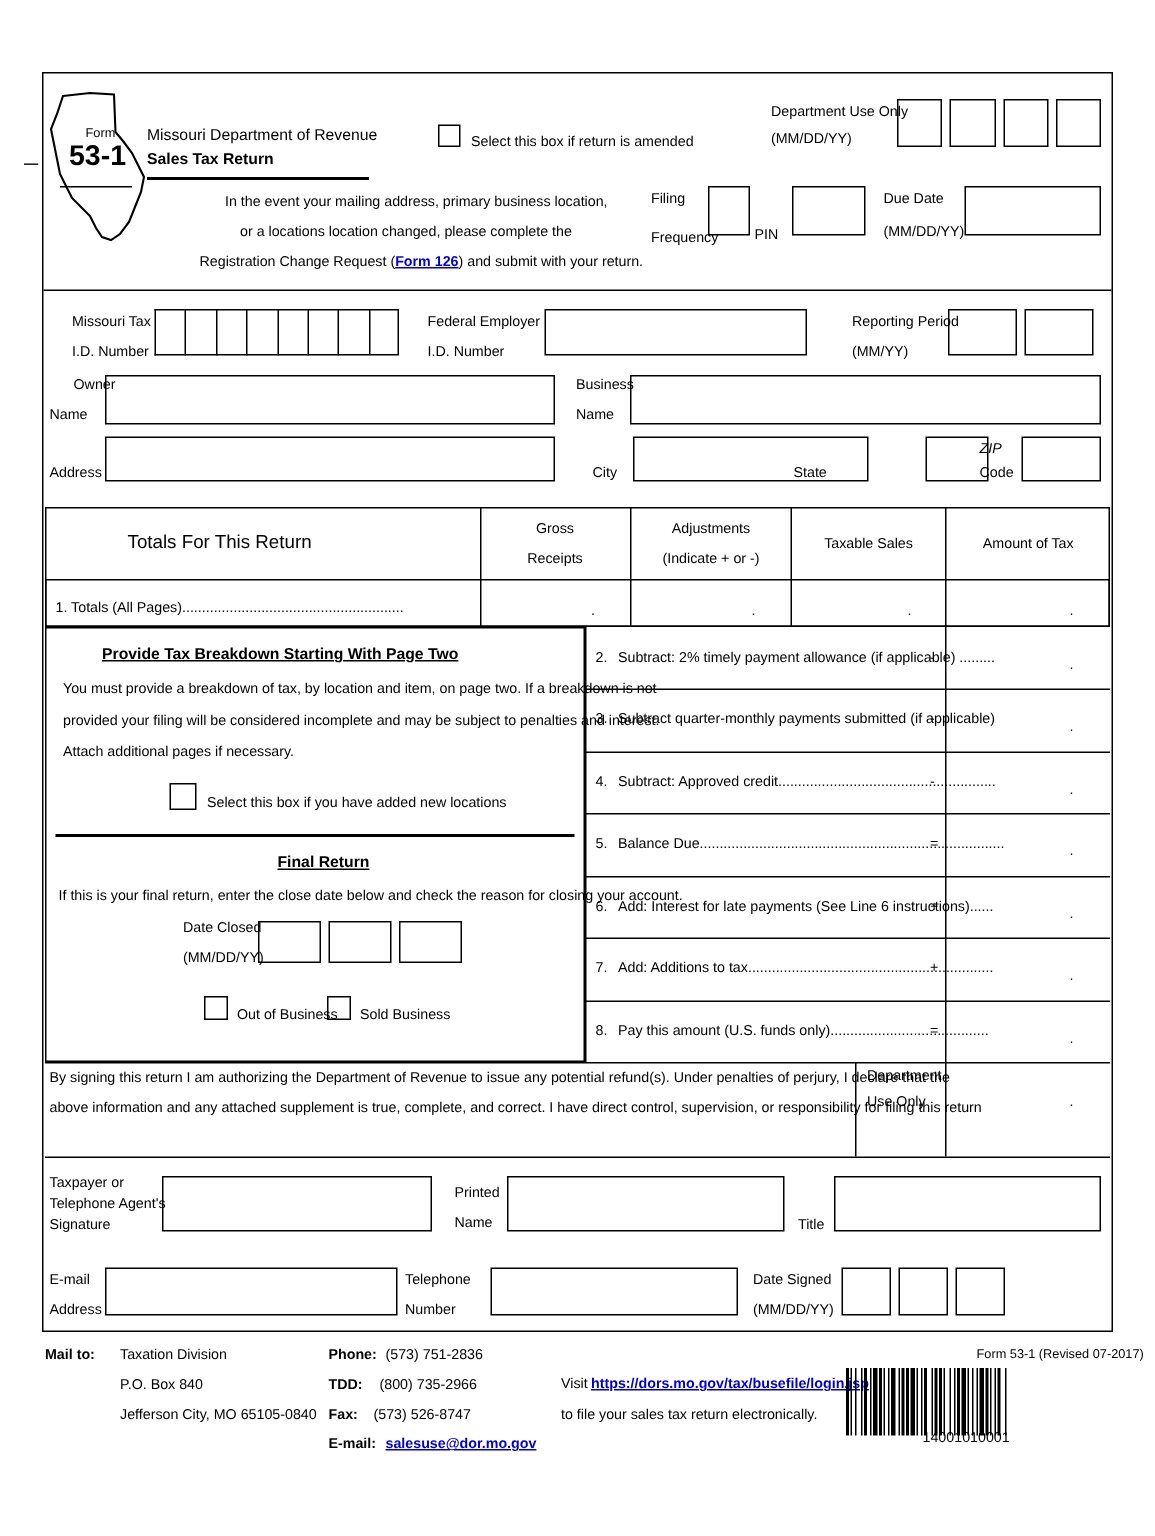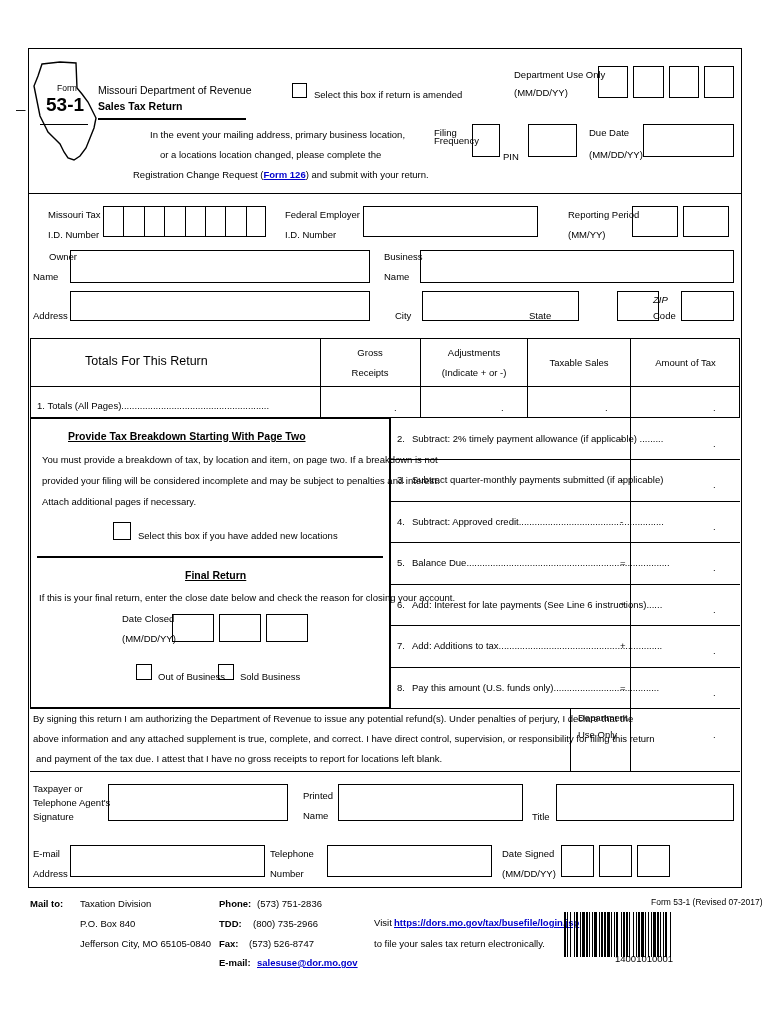--- a/index.html
+++ b/index.html
@@ -103,21 +103,21 @@
       <div style="width:33px;"></div>
   </div>
 
   <div class="t t10" style="left:150px; top:130px;">In the event your mailing address, primary business location,</div>
   <div class="t t10" style="left:160px; top:150px;">or a locations location changed, please complete the</div>
   <div class="t t10" style="left:133px; top:170px;">
     <span>Registration Change Request (</span><a href="#" class="b u">Form 126</a><span>) and submit with your return.</span>
   </div>
 
   <div class="t t10" style="left:434px; top:128px;">Filing</div>
-  <div class="t t10" style="left:434px; top:136px;">Frequency</div>
+  <div class="t t10" style="left:434px; top:154px;">Frequency</div>
   <div class="bdr" style="left:472px; top:124px; width:28px; height:33px; position:absolute;"></div>
   <div class="t t10" style="left:503px; top:152px;">PIN</div>
   <div class="bdr" style="left:528px; top:124px; width:49px; height:33px; position:absolute;"></div>
   <div class="t t10" style="left:589px; top:128px;">Due Date</div>
   <div class="t t10" style="left:589px; top:150px;">(MM/DD/YY)</div>
   <div class="bdr" style="left:643px; top:124px; width:91px; height:33px; position:absolute;"></div>
 
   <div class="line" style="left:29px; top:193px; width:712px; height:1px;"></div>
 
   <div class="t t10" style="left:48px; top:210px;">Missouri Tax</div>
@@ -258,21 +258,20 @@
       <div class="t t10" style="left: 412px; top: 682.571px;">Pay this amount (U.S. funds only)........................................</div>
       <div class="t t10" style="left: 620px; top: 682.571px;">=</div>
       <div style="position: absolute; left: 631px; top: 667.571px; width: 109px; height: 39.4286px;"></div>
       <div class="t t10" style="left: 713px; top: 687.571px;">.</div>
     </div>
 
   <div class="line" style="left:30px; top:708px; width:710px; height:1px;"></div>
 
   <div class="t t10" style="left:33px; top:714px;">By signing this return I am authorizing the Department of Revenue to issue any potential refund(s).  Under penalties of perjury, I declare that the</div>
   <div class="t t10" style="left:33px; top:734px;">above information and any attached supplement is true, complete, and correct.  I have direct control, supervision, or responsibility for filing this return</div>
-  <div class="t t10" style="left:36px; top:754px;">and payment of the tax due.  I attest that I have no gross receipts to report for locations left blank.</div>
 
   <div class="line" style="left:570px; top:708px; width:1px; height:63px;"></div>
   <div class="line" style="left:630px; top:708px; width:1px; height:63px;"></div>
   <div class="t t10" style="left:578px; top:713px;">Department</div>
   <div class="t t10" style="left:578px; top:730px;">Use Only</div>
   <div class="t t10" style="left:713px; top:730px;">.</div>
   <div class="line" style="left:30px; top:771px; width:710px; height:1px;"></div>
 
   <div class="t t10" style="left:33px; top:784px;">Taxpayer or</div>
   <div class="t t10" style="left:33px; top:798px;">Telephone Agent's</div>

